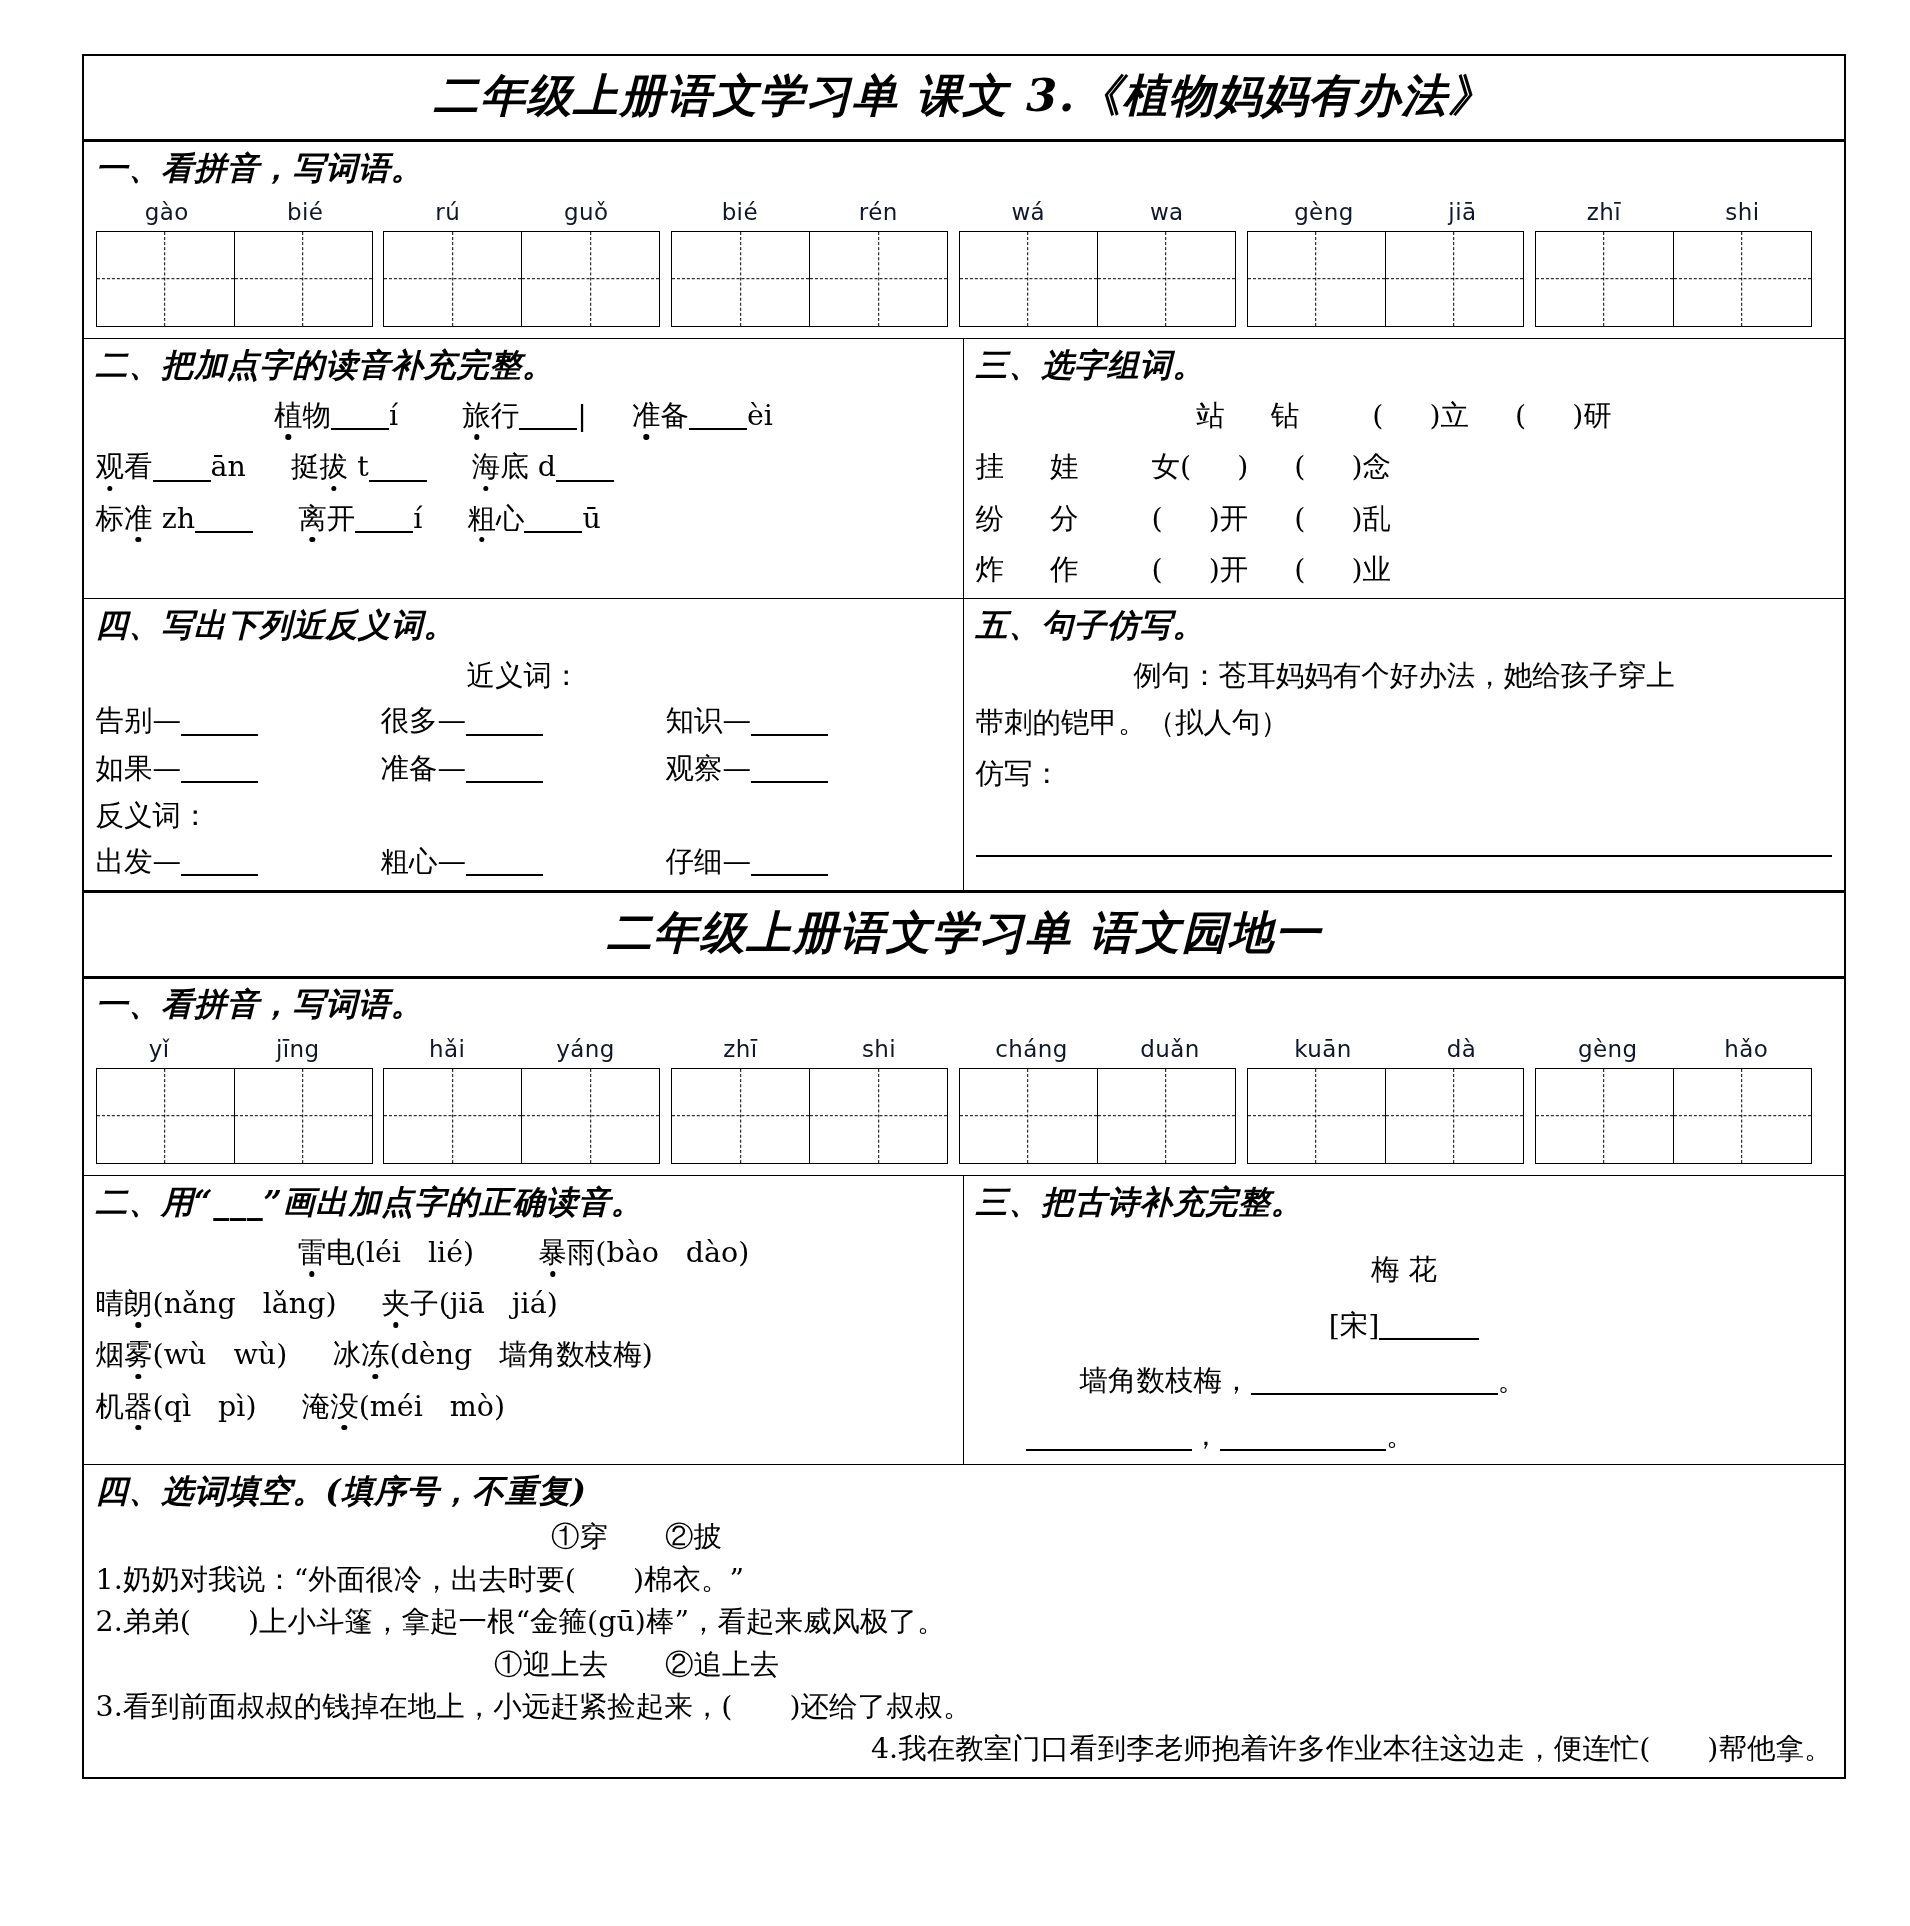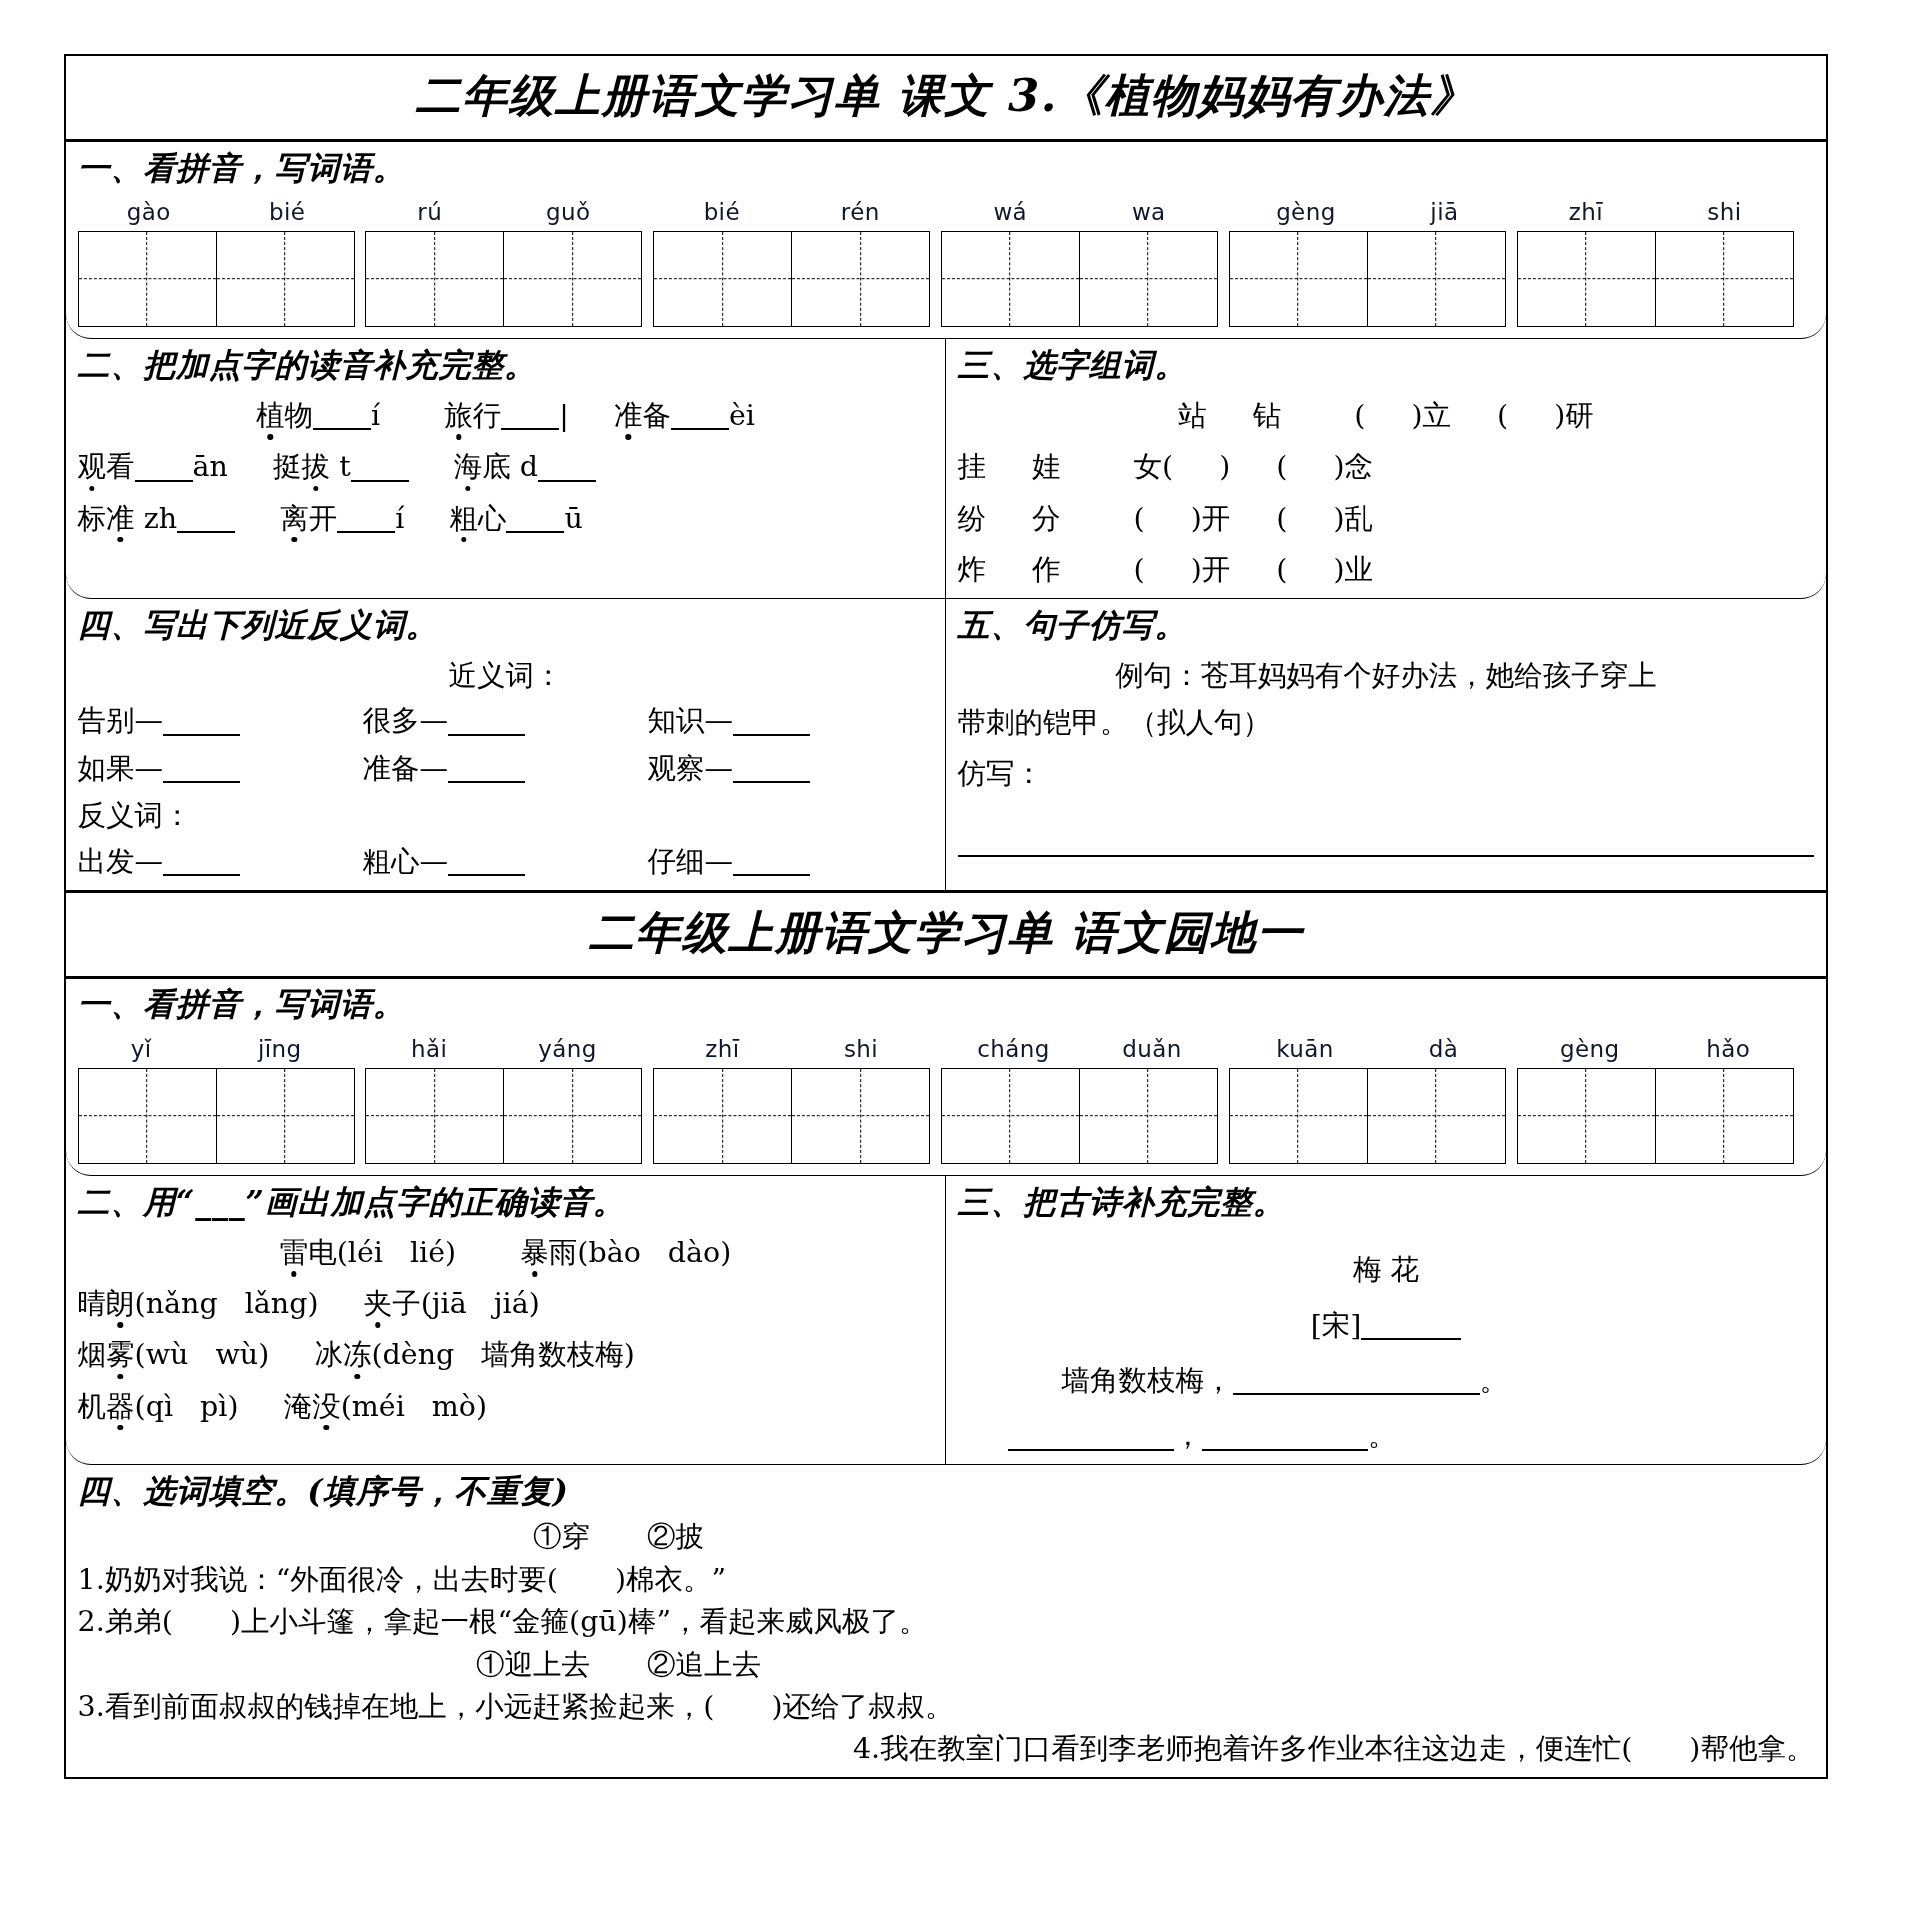--- a/index.html
+++ b/index.html
@@ -7,21 +7,21 @@
     width:1911px;height:2702px;position:relative;
     font-family:"Liberation Serif","DejaVu Serif",serif;
     color:#000;
     -webkit-font-smoothing:antialiased;
   }
 
   .page{position:absolute;left:0;top:0;width:1911px;height:2702px;}
 
   
   .sheet{
-    position:absolute;left:64px;top:54px;width:1764px;
+    position:absolute;left:82px;top:54px;width:1764px;
     border:2.3px solid #000;
     box-sizing:border-box;
     background:#fff;
   }
 
   
   .title-band{
     border-bottom:3.5px solid #000;
     text-align:center;
     padding:10px 0 13px 0;
@@ -30,21 +30,21 @@
     font-family:"DejaVu Serif",serif;
     font-weight:bold;
     font-size:45px;
     letter-spacing:1.5px;
     font-style:italic;
     white-space:nowrap;
   }
   .title-band.second{border-top:3.5px solid #000;}
 
   
-  .row{display:flex;border-bottom:1.5px solid #000;border-radius:25px;}
+  .row{display:flex;border-bottom:1.5px solid #000;}
   .row.last{border-bottom:none;}
   .cell{box-sizing:border-box;padding:8.5px 11.6px 11.6px 11.6px;}
   .cell.half{width:50%;}
   .cell.full{width:100%;}
   .cell.sep{border-right:1.5px solid #000;}
 
   .qhead{
     font-family:"DejaVu Serif",serif;
     font-weight:bold;font-style:italic;
     font-size:32px;line-height:1.12;

